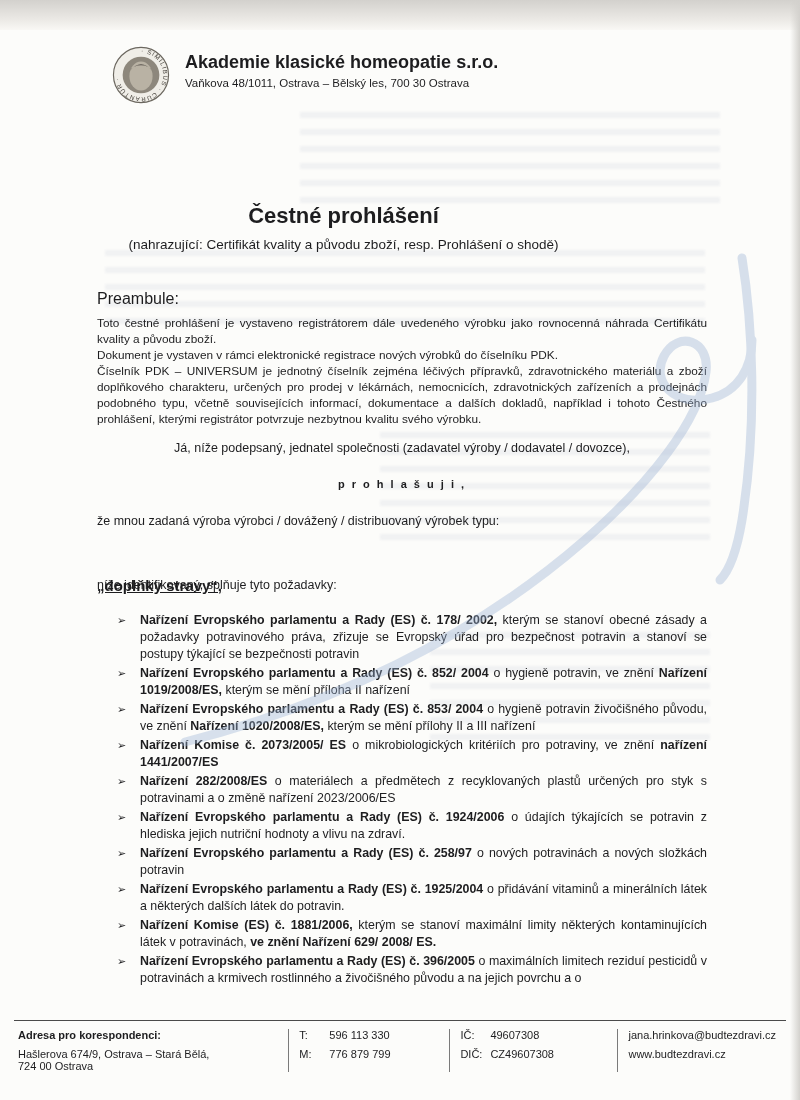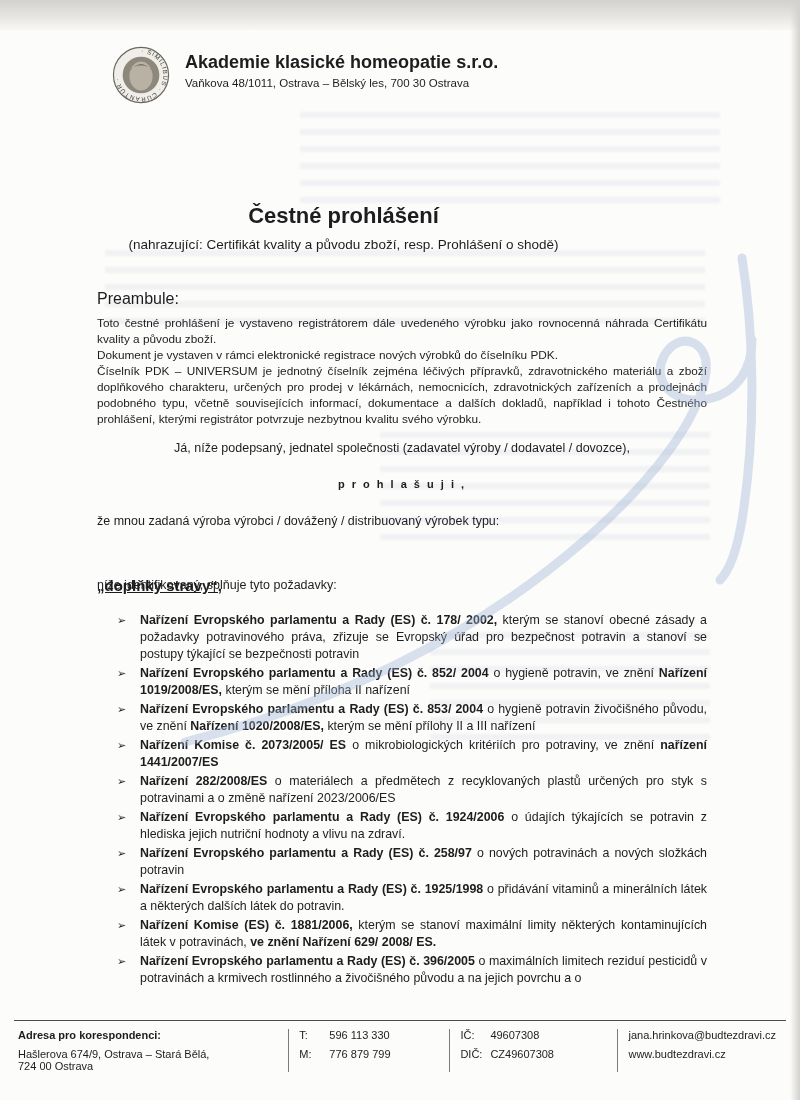--- a/index.html
+++ b/index.html
@@ -142,21 +142,21 @@
       <div class="req">
         <span class="marker">➢</span>
         <span class="req-text"><strong>Nařízení Evropského parlamentu a Rady (ES) č. 1924/2006</strong><span> o údajích týkajících se potravin z hlediska jejich nutriční hodnoty a vlivu na zdraví.</span></span>
       </div>
       <div class="req">
         <span class="marker">➢</span>
         <span class="req-text"><strong>Nařízení Evropského parlamentu a Rady (ES) č. 258/97</strong><span> o nových potravinách a nových složkách potravin</span></span>
       </div>
       <div class="req">
         <span class="marker">➢</span>
-        <span class="req-text"><strong>Nařízení Evropského parlamentu a Rady (ES) č. 1925/1998</strong><span>  o přidávání vitaminů a minerálních látek a některých dalších látek do potravin.</span></span>
+        <span class="req-text"><strong>Nařízení Evropského parlamentu a Rady (ES) č. 1925/2004</strong><span>  o přidávání vitaminů a minerálních látek a některých dalších látek do potravin.</span></span>
       </div>
       <div class="req">
         <span class="marker">➢</span>
         <span class="req-text"><strong>Nařízení Komise (ES) č. 1881/2006,</strong><span> kterým se stanoví maximální limity některých kontaminujících látek v potravinách, </span><strong>ve znění Nařízení 629/ 2008/ ES.</strong></span>
       </div>
       <div class="req">
         <span class="marker">➢</span>
         <span class="req-text"><strong>Nařízení Evropského parlamentu a Rady (ES) č. 396/2005</strong><span> o maximálních limitech reziduí pesticidů v potravinách a krmivech rostlinného a živočišného původu a na jejich povrchu a o</span></span>
       </div>
     </div>

